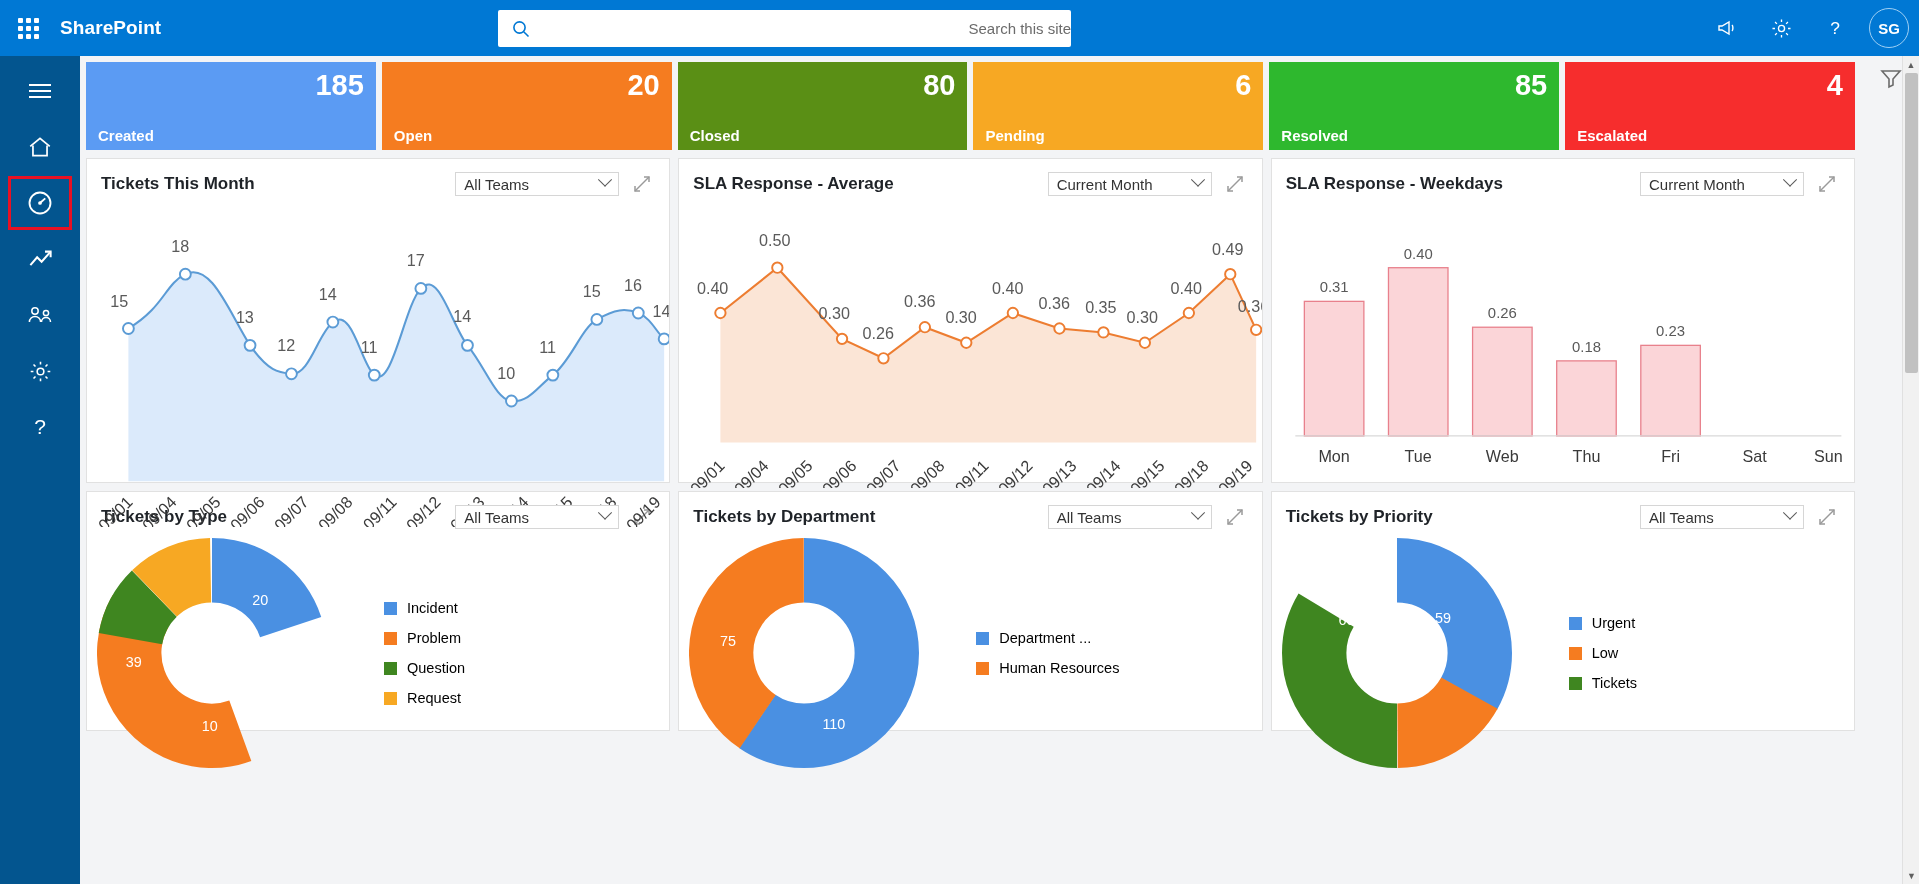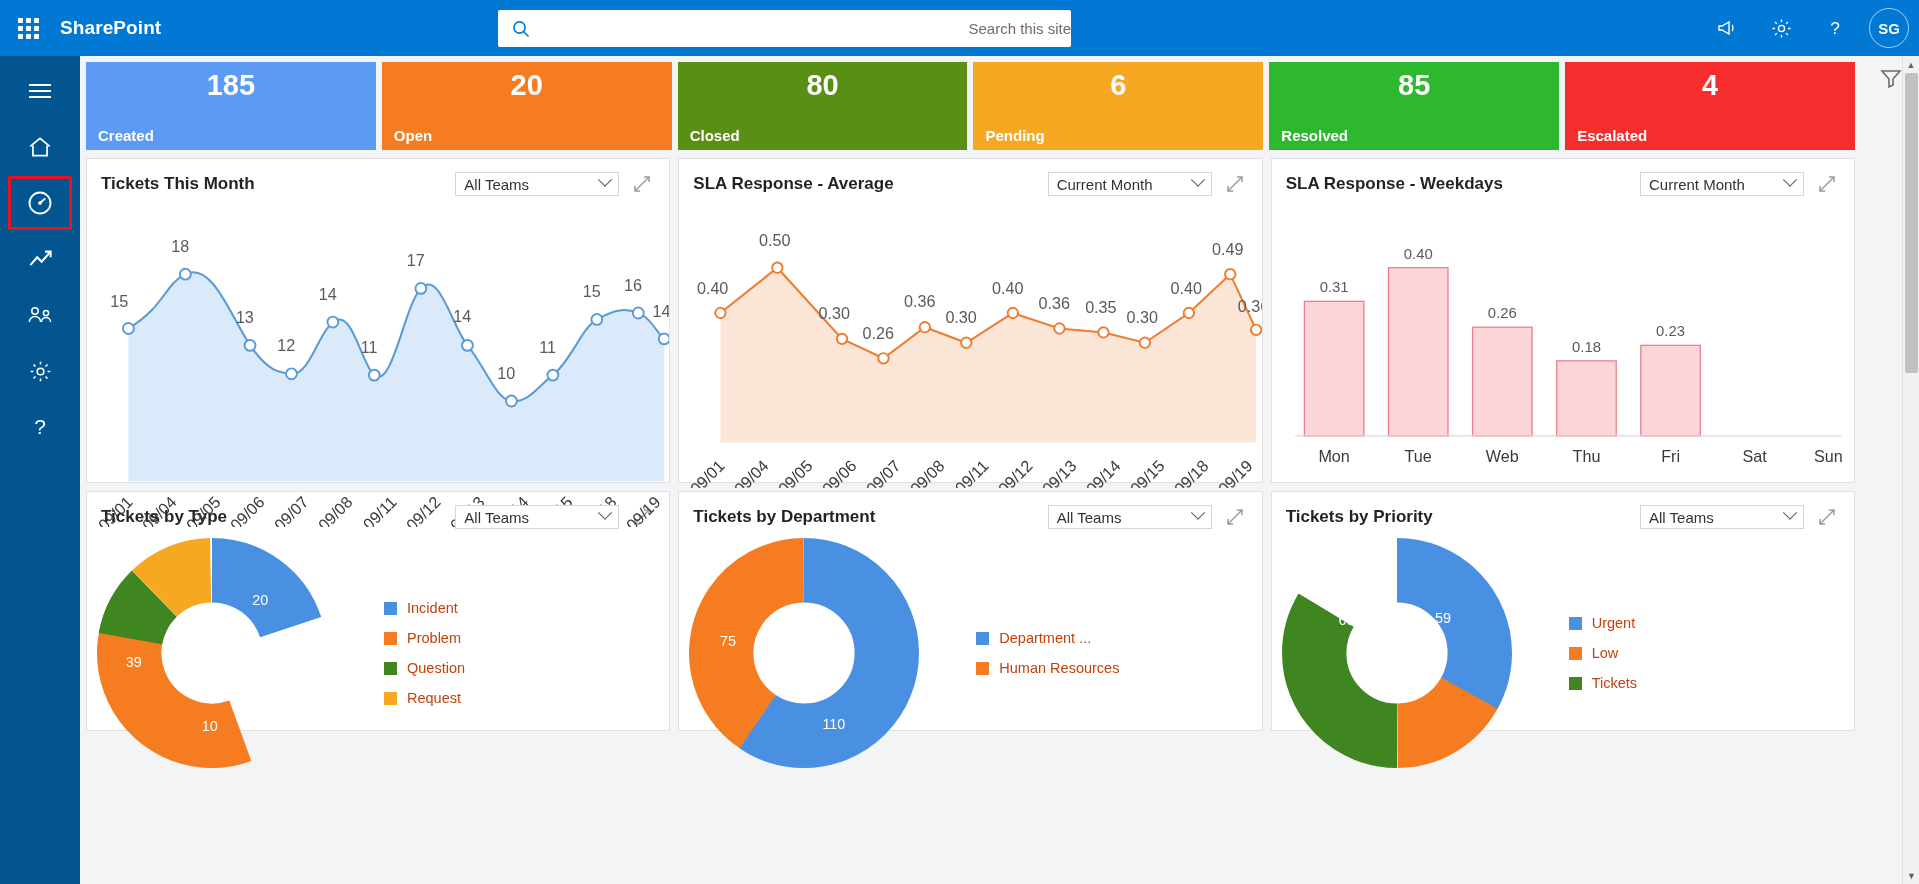--- a/index.html
+++ b/index.html
@@ -60,21 +60,21 @@
   .filter-btn { cursor: pointer; color: #6b6b6b; }
 
   .canvas { padding: 6px 64px 0 6px; }
 
   
   .kpi-row { display: flex; gap: 6px; margin-bottom: 8px; }
   .kpi {
     flex: 1; height: 88px; color: #fff; padding: 8px 12px 6px;
     display: flex; flex-direction: column; justify-content: space-between; cursor: pointer;
   }
-  .kpi-val { font-size: 29px; font-weight: 700; text-align: center; line-height: 1.1; }
+  .kpi-val { font-size: 29px; font-weight: 700; text-align: right; line-height: 1.1; }
   .kpi-lbl { font-size: 15px; font-weight: 700; }
 
   
   .grid-row { display: flex; gap: 8px; margin-bottom: 8px; }
   .card {
     flex: 1; background: #fff; border: 1px solid #e1e1e1;
     display: flex; flex-direction: column;
   }
   .card.tall { height: 325px; }
   .card.bottom { height: 240px; }
@@ -95,21 +95,21 @@
   .foot-note { text-align: center; font-size: 14px; color: #333; padding: 6px 0 12px; }
 
   .dlabel { font-size: 12.5px; fill: #5a5a5a; font-family: "Liberation Sans", sans-serif; }
   .xlabel { font-size: 12.5px; fill: #3a3a3a; font-family: "Liberation Sans", sans-serif; }
   .barlabel { font-size: 11.5px; fill: #5a5a5a; font-family: "Liberation Sans", sans-serif; }
   .slicelabel { font-size: 12.5px; fill: #fff; font-family: "Liberation Sans", sans-serif; }
 
   .donut-wrap { display: flex; align-items: center; height: 100%; padding: 0 10px; }
   .donut-box { width: 230px; height: 100%; }
   .legend { flex: 1; padding-left: 18px; display: flex; flex-direction: column; gap: 14px; }
-  .legend-item { display: flex; align-items: center; gap: 10px; font-size: 14.5px; color: #c2410c; cursor: pointer; padding-left: 39px; }
+  .legend-item { display: flex; align-items: center; gap: 10px; font-size: 14.5px; color: #000000; cursor: pointer; padding-left: 39px; }
   .swatch { width: 13px; height: 13px; flex: 0 0 13px; }
 
   
   .scrollbar { position: absolute; right: 0; top: 0; width: 17px; height: 828px; background: #f1f1f1; border-left: 1px solid #e0e0e0; }
   .sb-arrow { height: 17px; display: flex; align-items: center; justify-content: center; color: #606060; font-size: 9px; cursor: pointer; }
   .sb-thumb { position: absolute; top: 17px; left: 2px; width: 13px; height: 300px; background: #c1c1c1; border-radius: 2px; cursor: pointer; }
   .sb-bottom { position: absolute; bottom: 0; left: 0; width: 17px; }
 </style>
 </head>
 <body>

